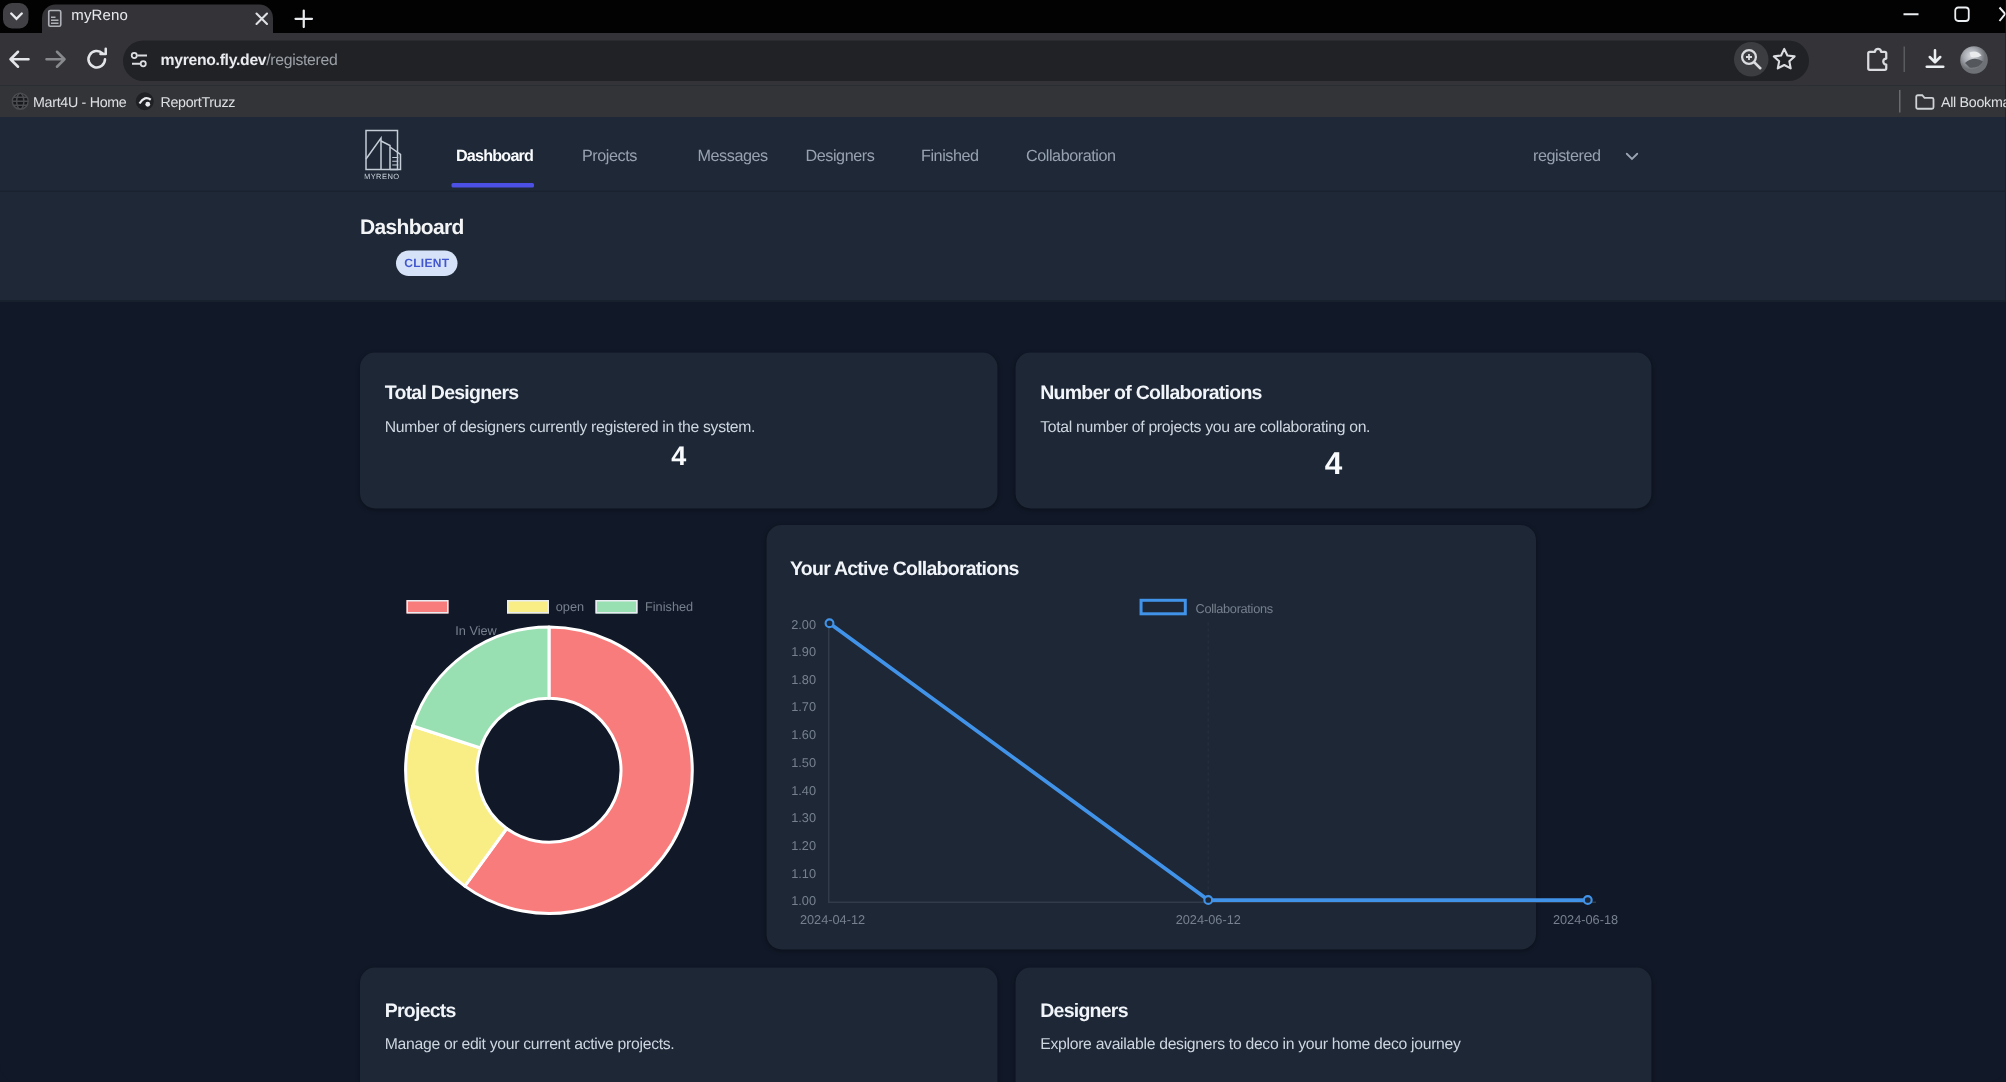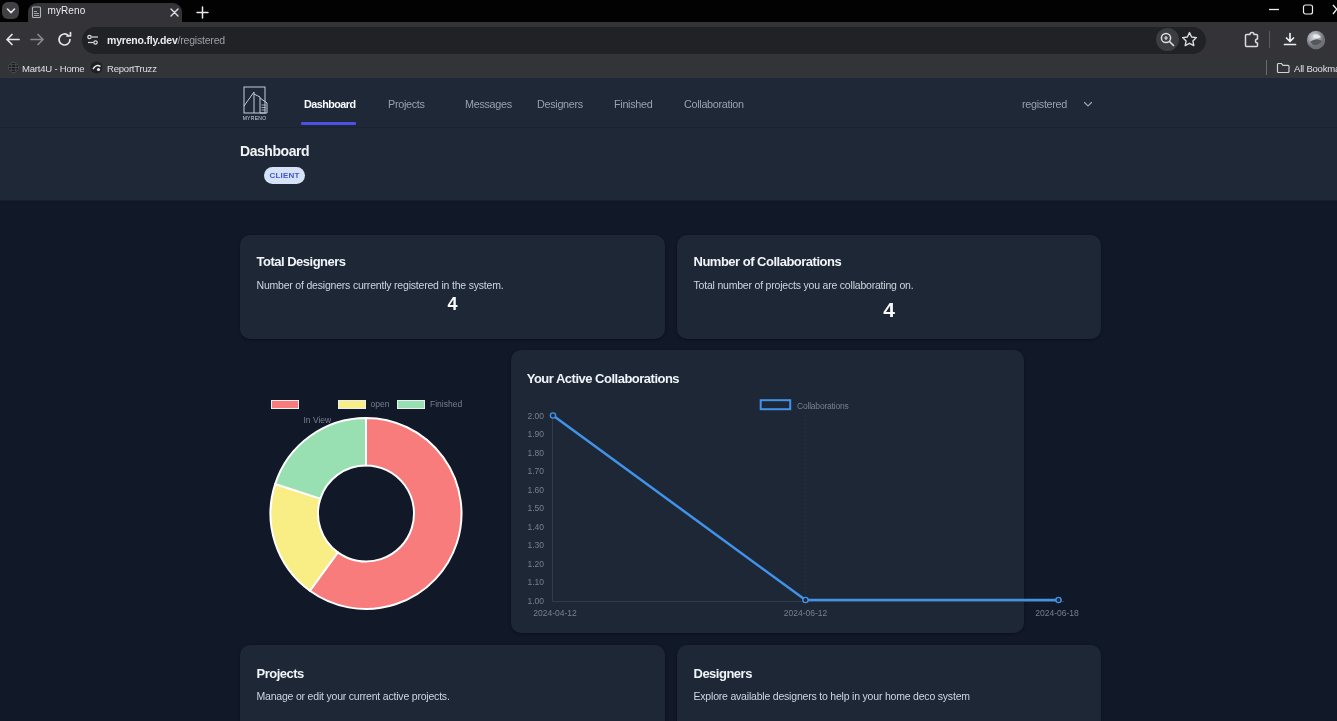--- a/index.html
+++ b/index.html
@@ -216,15 +216,15 @@
       </g>
     </svg>
   </div>
 
   <div class="card" style="left:240px;top:567px;width:425px;height:104px;">
     <div class="ctitle" style="top:20.5px;">Projects</div>
     <div class="cdesc" style="top:45px;">Manage or edit your current active projects.</div>
   </div>
   <div class="card" style="left:677px;top:567px;width:424px;height:104px;">
     <div class="ctitle" style="top:20.5px;">Designers</div>
-    <div class="cdesc" style="top:45px;">Explore available designers to help in your home deco system</div>
+    <div class="cdesc" style="top:45px;">Explore available designers to deco in your home deco journey</div>
   </div>
 </div>
 
 </body></html>

